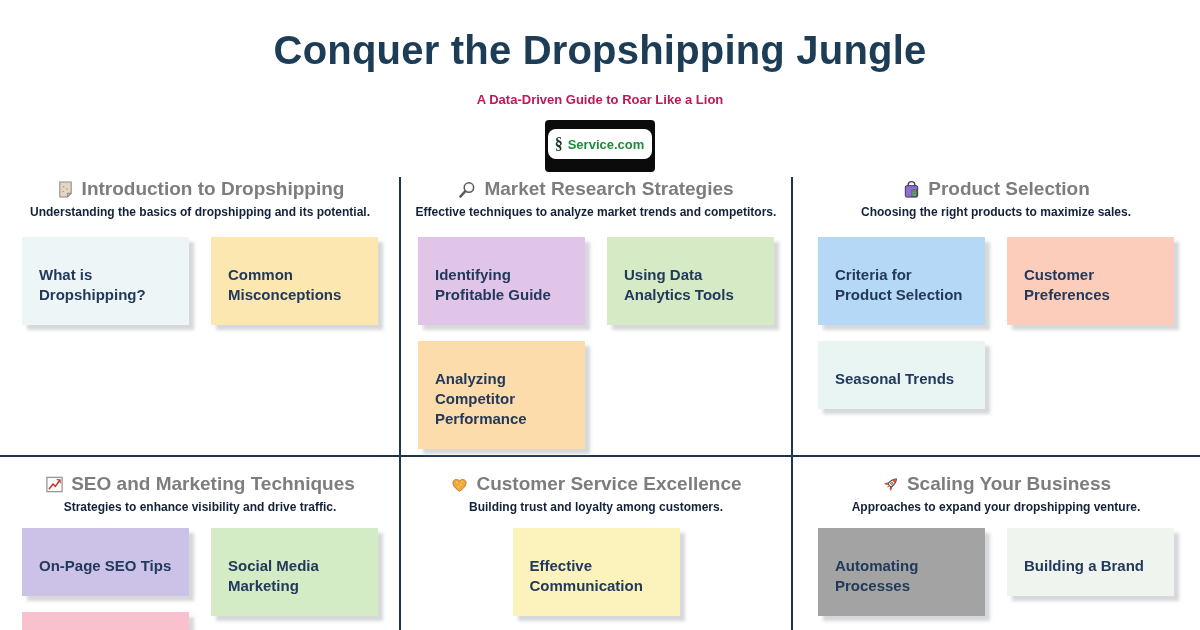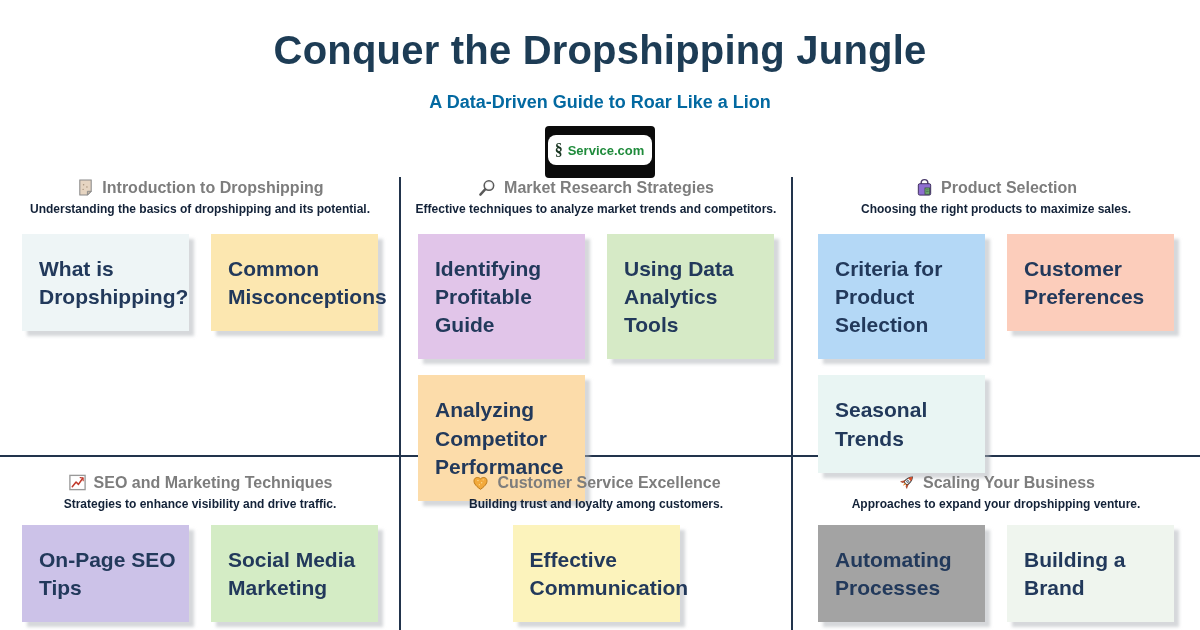--- a/index.html
+++ b/index.html
@@ -7,21 +7,21 @@
   body {
     position:relative; overflow:hidden; background:#ffffff;
     font-family:"Liberation Sans","DejaVu Sans",sans-serif;
   }
   
   .hdr { text-align:center; }
   .hdr h1 {
     padding-top:28px; font-size:40px; font-weight:600; color:#1d3c55; letter-spacing:.2px;
   }
   .hdr h2 {
-    margin-top:19px; font-size:18px; font-weight:600; color:#0369a1;
+    margin-top:19px; font-size:13px; font-weight:600; color:#be185d;
   }
   .logo {
     margin:13px auto 0; width:110px; height:52px; background:#0b0b0b; border-radius:4px;
     display:flex; align-items:center; justify-content:center;
   }
   .logo-bubble {
     position:relative; background:#ffffff; border-radius:8px; padding:6px 8px 6px 7px;
     display:flex; align-items:center; gap:5px; margin-top:-4px;
   }
   .logo-bubble::after {
@@ -36,32 +36,32 @@
   .divider-h { position:absolute; left:0; width:1200px; height:2px; top:455px; background:#22344c; }
   
   .grid {
     position:absolute; top:175px; left:0; width:1200px;
     display:grid; grid-template-columns:400px 392px 408px; grid-template-rows:282px auto;
   }
   .cell { padding-top:3px; text-align:center; }
   .cell.row2 { padding-top:16px; }
   .sec-head {
     display:flex; justify-content:center; align-items:center; gap:7px;
-    font-size:16px; font-weight:600; color:#7d7d7d;
+    font-size:19px; font-weight:600; color:#7d7d7d;
   }
   .sec-head .icon { display:inline-flex; width:19px; height:19px; }
   .sec-head .icon svg { width:19px; height:19px; }
   .sec-desc { margin-top:5px; font-size:12px; font-weight:700; color:#132238; }
   .cards { display:flex; justify-content:center; gap:22px; margin-top:18px; }
   .row2 .cards { margin-top:14px; }
   .stack { display:flex; flex-direction:column; gap:16px; width:167px; }
   .card {
-    width:167px; min-height:62px; padding:21px 13px 20px 17px;
+    width:167px; min-height:62px; padding:28px 13px 20px 17px;
     display:flex; align-items:center; text-align:left;
-    font-size:21px; font-weight:600; line-height:1.34; color:#22395b;
+    font-size:15px; font-weight:600; line-height:1.34; color:#22395b;
     box-shadow:5px 5px 3px rgba(173,178,184,.5);
   }
 </style>
 </head>
 <body>
 
 <header class="hdr">
   <h1>Conquer the Dropshipping Jungle</h1>
   <h2>A Data-Driven Guide to Roar Like a Lion</h2>
   <div class="logo">

